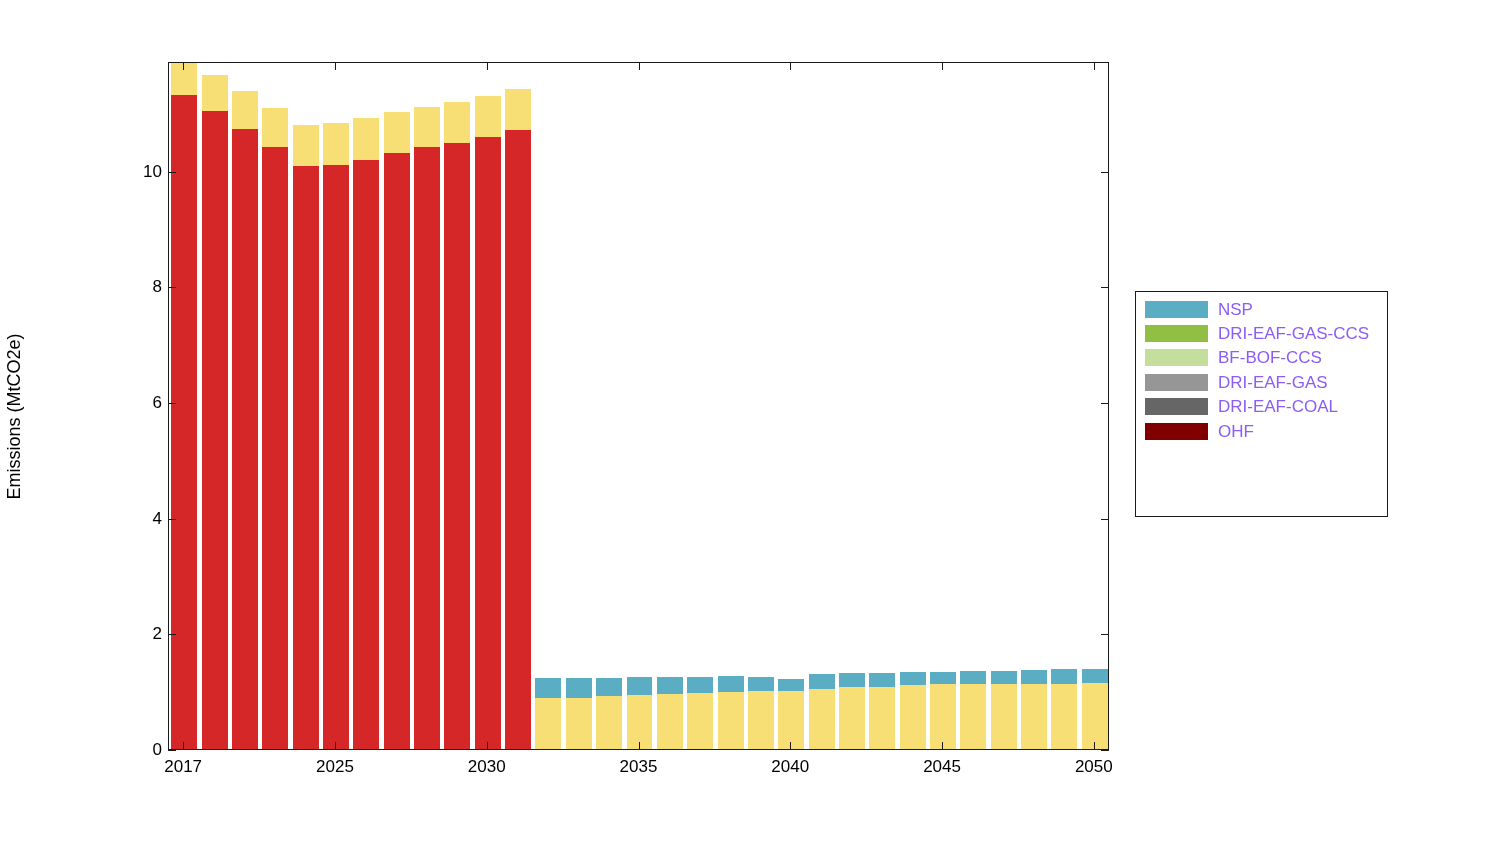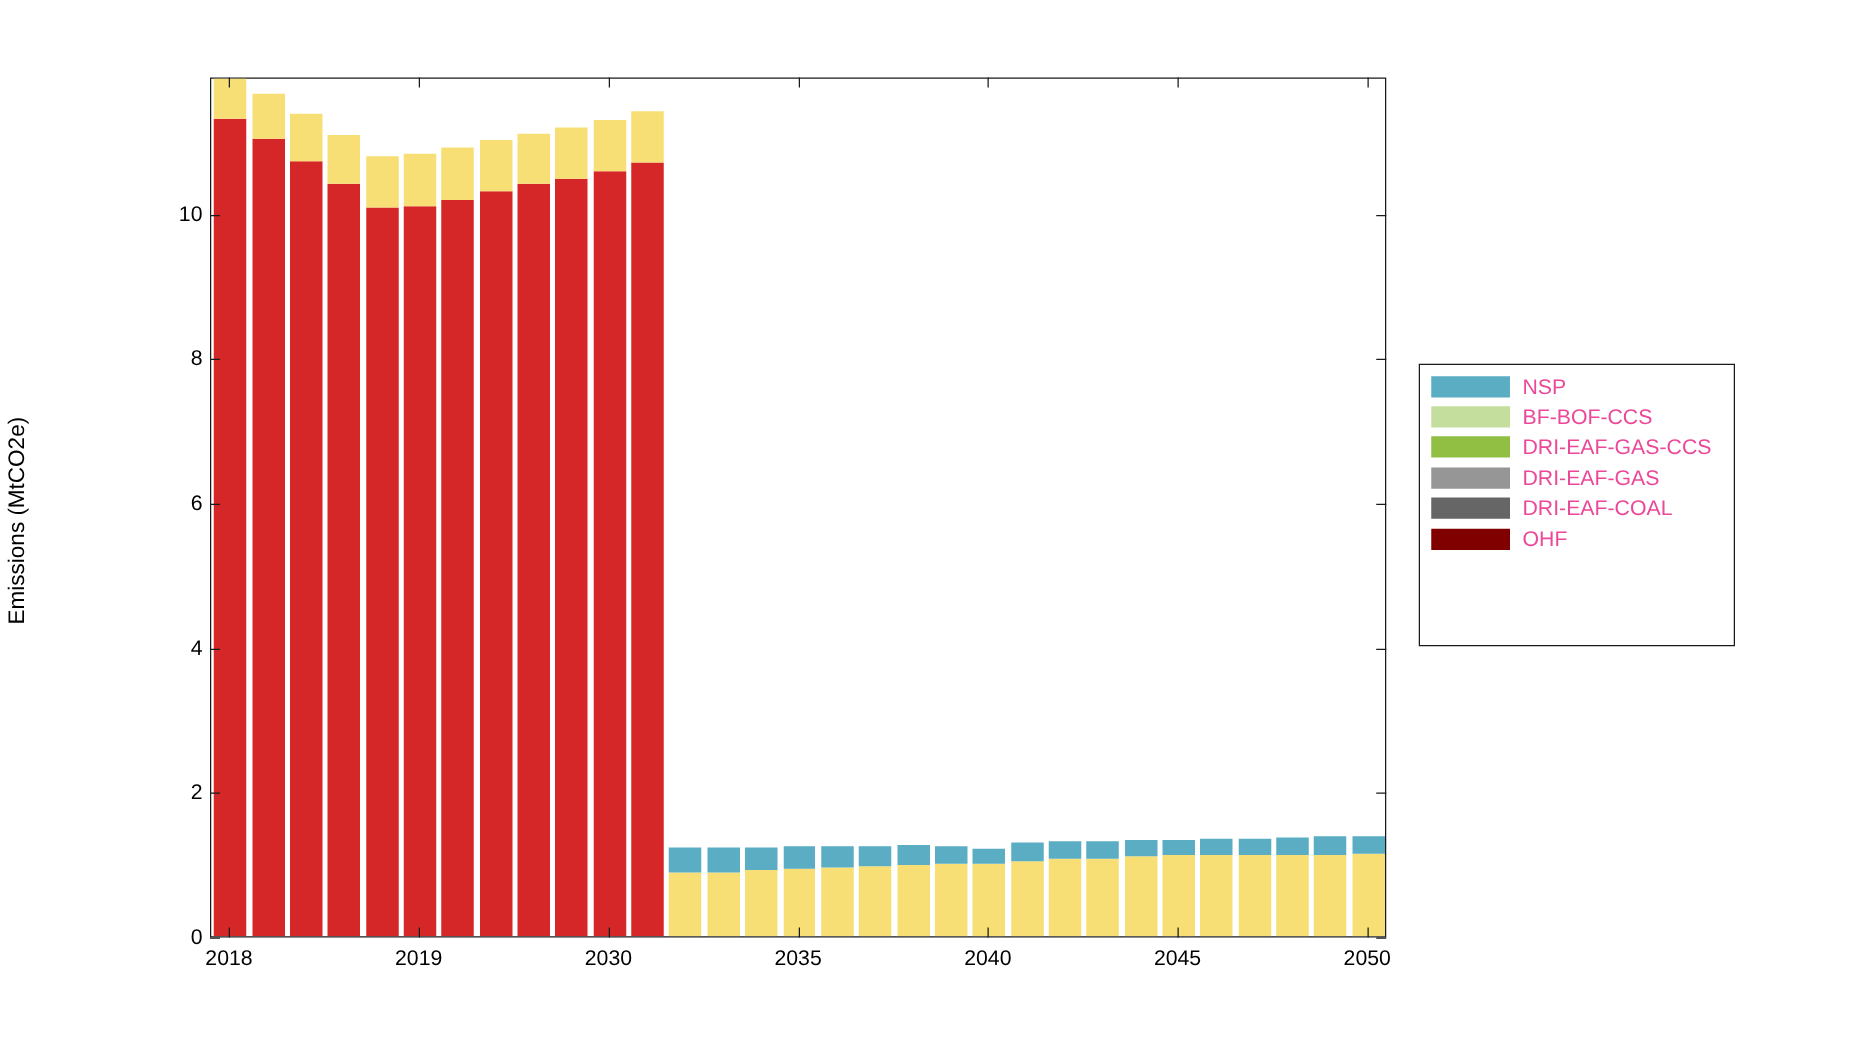--- a/index.html
+++ b/index.html
@@ -44,21 +44,21 @@
   }
 
   
   .legend{
     position:absolute;left:1135px;top:291px;width:253px;height:226px;
     border:1.1px solid #1a1a1a;background:#fff;box-sizing:border-box;
     padding:5px 0 0 9px;
   }
   .legend-row{display:flex;align-items:center;height:24.4px;}
   .legend-swatch{width:63px;height:17px;flex:0 0 auto;}
-  .legend-label{margin-left:10px;font-size:17px;color:#ec4899;white-space:nowrap;line-height:1;}
+  .legend-label{margin-left:10px;font-size:17px;color:#8b5cf6;white-space:nowrap;line-height:1;}
 </style>
 </head>
 <body>
 
 <div id="root">
 
 
   <div class="plot-frame">
     <div class="bars-layer" id="bars-layer">
         <div class="bar-group" style="left: 2.20073px; width: 25.9534px; height: 688px;">
@@ -220,45 +220,45 @@
     </div>
   <div id="labels-y">
       <div class="ylab" style="top: 750px;">0</div>
       <div class="ylab" style="top: 634.37px;">2</div>
       <div class="ylab" style="top: 518.739px;">4</div>
       <div class="ylab" style="top: 403.109px;">6</div>
       <div class="ylab" style="top: 287.479px;">8</div>
       <div class="ylab" style="top: 171.849px;">10</div>
     </div>
   <div id="labels-x">
-      <div class="xlab" style="left: 183.177px;">2018</div>
-      <div class="xlab" style="left: 334.952px;">2019</div>
+      <div class="xlab" style="left: 183.177px;">2017</div>
+      <div class="xlab" style="left: 334.952px;">2025</div>
       <div class="xlab" style="left: 486.726px;">2030</div>
       <div class="xlab" style="left: 638.5px;">2035</div>
       <div class="xlab" style="left: 790.274px;">2040</div>
       <div class="xlab" style="left: 942.048px;">2045</div>
       <div class="xlab" style="left: 1093.82px;">2050</div>
     </div>
 
   <div class="axis-title-y">Emissions (MtCO2e)</div>
 
   <div class="legend" id="legend">
       <div class="legend-row">
         <span class="legend-swatch" style="background: rgb(90, 173, 195);"></span>
         <span class="legend-label">NSP</span>
       </div>
       <div class="legend-row">
+        <span class="legend-swatch" style="background: rgb(144, 191, 67);"></span>
+        <span class="legend-label">DRI-EAF-GAS-CCS</span>
+      </div>
+      <div class="legend-row">
         <span class="legend-swatch" style="background: rgb(196, 222, 158);"></span>
         <span class="legend-label">BF-BOF-CCS</span>
       </div>
       <div class="legend-row">
-        <span class="legend-swatch" style="background: rgb(144, 191, 67);"></span>
-        <span class="legend-label">DRI-EAF-GAS-CCS</span>
-      </div>
-      <div class="legend-row">
         <span class="legend-swatch" style="background: rgb(150, 150, 150);"></span>
         <span class="legend-label">DRI-EAF-GAS</span>
       </div>
       <div class="legend-row">
         <span class="legend-swatch" style="background: rgb(102, 102, 102);"></span>
         <span class="legend-label">DRI-EAF-COAL</span>
       </div>
       <div class="legend-row">
         <span class="legend-swatch" style="background: rgb(128, 0, 0);"></span>
         <span class="legend-label">OHF</span>

